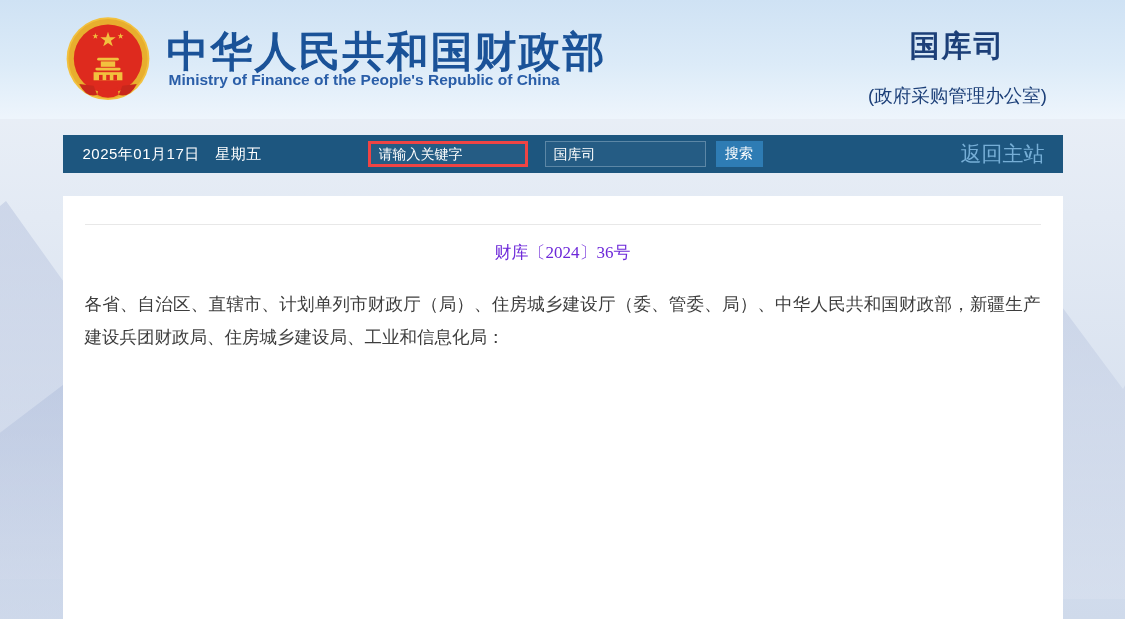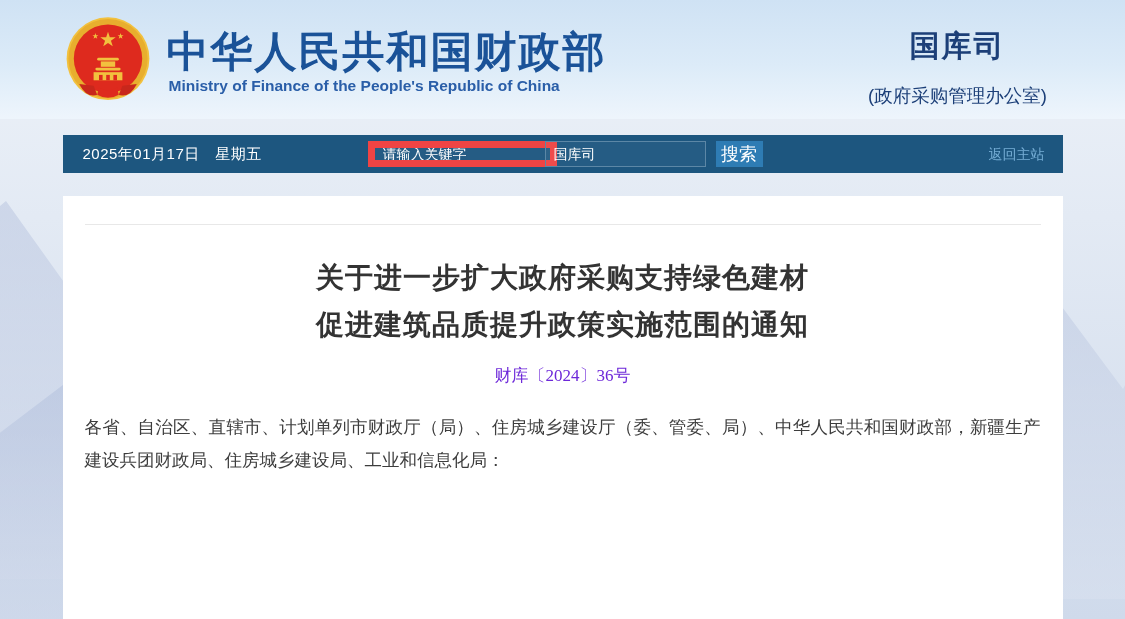--- a/index.html
+++ b/index.html
@@ -16,37 +16,37 @@
         clip-path:polygon(0 55%, 25% 25%, 55% 50%, 85% 15%, 100% 40%, 100% 100%, 0 100%); }
   .m3 { left:-40px; top:240px; width:300px; height:260px; background:linear-gradient(180deg,#a9b8d8,#ccd6e9);
         clip-path:polygon(0 40%, 40% 5%, 75% 55%, 100% 30%, 100% 100%, 0 100%); opacity:.45; }
 
   
   .header { position:relative; width:1125px; height:119px;
     background:linear-gradient(180deg,#cfe2f4 0%,#dcebf8 55%,#eef5fc 100%); }
   .header-inner { width:1000px; margin:0 auto; height:100%; position:relative; }
   .emblem { position:absolute; left:0; top:13px; width:90px; height:95px; }
   .site-title { position:absolute; left:104px; top:24px; color:#1a5298; font-size:42px; font-weight:bold; letter-spacing:2px; }
-  .site-sub { position:absolute; left:106px; top:77px; color:#2a5ea8; font-size:15.5px; font-weight:bold; }
+  .site-sub { position:absolute; left:106px; top:71px; color:#2a5ea8; font-size:15.5px; font-weight:bold; }
   .dept { position:absolute; right:0; top:26px; text-align:center; width:210px; }
   .dept-title { color:#1c3f78; font-size:30px; font-weight:bold; letter-spacing:2px; }
   .dept-sub { color:#1c3f78; font-size:18.5px; margin-top:16px; white-space:nowrap; }
 
   
   .navbar { position:relative; width:1000px; height:38px; margin:16px auto; background:#1d567f; }
   .nav-date { position:absolute; left:20px; top:0; line-height:38px; color:#ffffff; font-size:15px; letter-spacing:.5px; }
-  .nav-search { position:absolute; left:305px; top:6px; width:189px; height:26px;
-    background:rgba(255,255,255,0.04); border:7px solid #ef4444; color:#fff; font-size:14px; padding:0 8px; outline:none;
+  .nav-search { position:absolute; left:305px; top:6px; width:160px; height:26px;
+    background:rgba(255,255,255,0.04); border:3px solid #ef4444; color:#fff; font-size:14px; padding:0 8px; outline:none;
     font-family:"Liberation Sans","DejaVu Sans",sans-serif; }
   .nav-search::placeholder { color:#fdfdfd; opacity:1; }
   .nav-scope { position:absolute; left:482px; top:6px; width:161px; height:26px;
     background:rgba(255,255,255,0.04); border:1px solid #5c87a6; color:#fff; font-size:14px; line-height:24px; padding:0 8px; }
   .nav-btn { position:absolute; left:653px; top:6px; width:47px; height:26px; background:#2e7cb4;
-    border:none; color:#fff; font-size:18px; cursor:pointer; font-family:"Liberation Sans","DejaVu Sans",sans-serif; }
-  .nav-link { position:absolute; right:18px; top:0; line-height:38px; color:#76aed6; font-size:14px; text-decoration:none; cursor:pointer; }
+    border:none; color:#fff; font-size:14px; cursor:pointer; font-family:"Liberation Sans","DejaVu Sans",sans-serif; }
+  .nav-link { position:absolute; right:18px; top:0; line-height:38px; color:#76aed6; font-size:21px; text-decoration:none; cursor:pointer; }
 
   
   .card { position:relative; width:1000px; margin:23px auto 0; background:#ffffff; min-height:480px; padding:16px 22px 40px; }
   .breadcrumb { font-size:14px; color:#555; }
   .breadcrumb .crumb-path { color:#555; cursor:pointer; }
   .divider { border-bottom:1px solid #e8e8e8; margin-top:12px; }
   .doc-title { margin-top:29px; text-align:center; color:#333; font-size:28px; font-weight:bold; line-height:47px; letter-spacing:1px; }
   .doc-number { margin-top:16px; text-align:center; color:#6d28d9; font-size:17px;
     font-family:"Liberation Serif","DejaVu Serif",serif; }
   .doc-body { margin-top:24px; font-family:"Liberation Serif","DejaVu Serif",serif;
@@ -95,23 +95,19 @@
   <div class="nav-date">2025年01月17日　星期五</div>
   <input class="nav-search" type="text" placeholder="请输入关键字" style="">
   <div class="nav-scope">国库司</div>
   <button class="nav-btn">搜索</button>
   <a class="nav-link">返回主站</a>
 </div>
 
 <div class="card">
   <div class="divider"></div>
 
-  <div class="doc-title">
-    <div>关于进一步扩大政府采购支持绿色建材</div>
-    <div>促进建筑品质提升政策实施范围的通知</div>
-  </div>
 
   <div class="doc-number">财库〔2024〕36号</div>
 
   <div class="doc-body">
     <p>各省、自治区、直辖市、计划单列市财政厅（局）、住房城乡建设厅（委、管委、局）、中华人民共和国财政部，新疆生产建设兵团财政局、住房城乡建设局、工业和信息化局：</p>
   </div>
 </div>
 
 </body></html>

